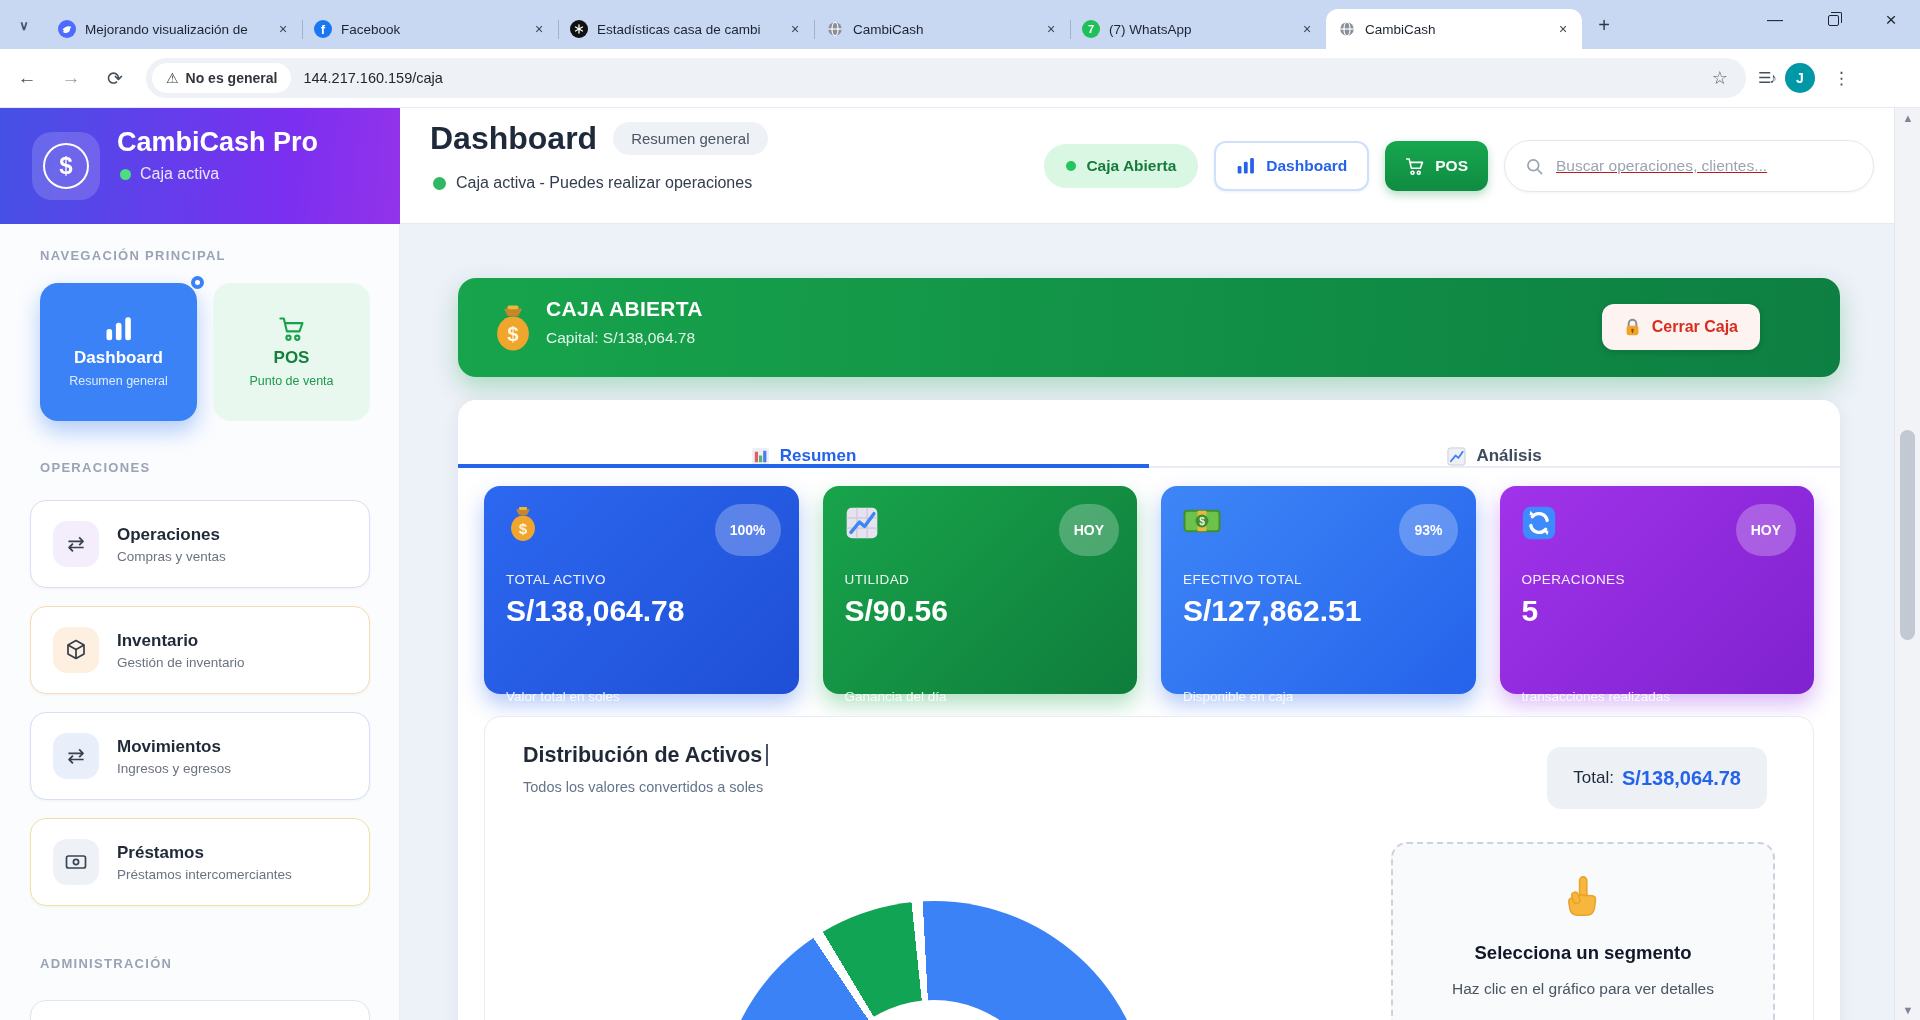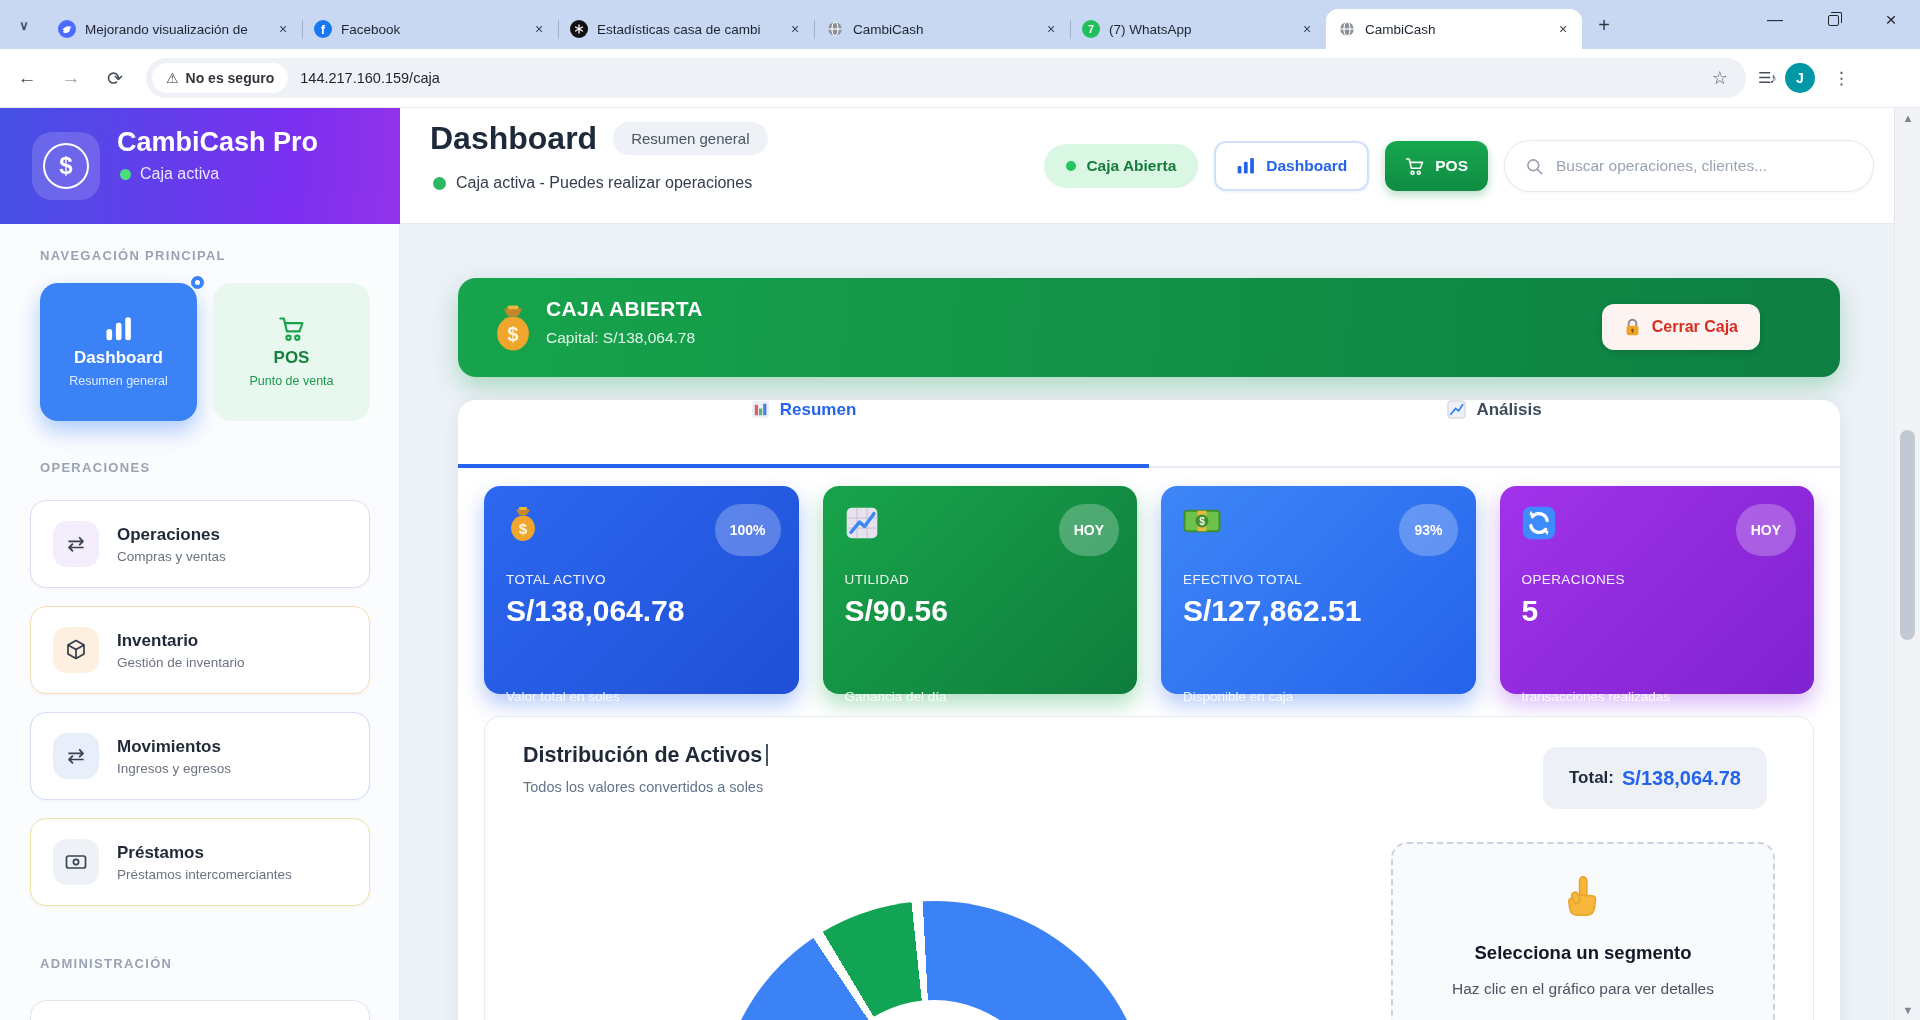--- a/index.html
+++ b/index.html
@@ -69,34 +69,34 @@
   .page-title-row { position:absolute; left:30px; top:12px; display:flex; align-items:center; gap:16px; }
   .page-title { font-size:32px; font-weight:800; color:#1e2a3a; }
   .page-badge { background:#eef1f5; border-radius:999px; padding:8px 18px; font-size:15px; color:#4b5563; }
   .page-status { position:absolute; left:33px; top:66px; display:flex; align-items:center; gap:10px; font-size:16px; color:#333d4d; }
   .mb-right { position:absolute; right:46px; top:0; height:116px; display:flex; align-items:center; gap:16px; }
   .caja-pill { height:44px; border-radius:999px; background:#d9f7e3; color:#157a3c; font-size:15.5px; font-weight:700; display:flex; align-items:center; gap:10px; padding:0 22px; }
   .caja-pill .dot-g { width:10px; height:10px; background:#22c55e; }
   .btn-dash { height:50px; border-radius:12px; background:#fff; border:2px solid #cfe0fd; color:#2563eb; font-size:15.5px; font-weight:700; display:flex; align-items:center; gap:10px; padding:0 20px; box-shadow:0 1px 3px rgba(30,60,150,.08); }
   .btn-pos { height:50px; border-radius:12px; background:linear-gradient(180deg,#17a74f,#0f8c42); color:#fff; font-size:15.5px; font-weight:700; display:flex; align-items:center; gap:10px; padding:0 20px; box-shadow:0 4px 10px rgba(16,140,66,.3); }
   .searchbox { width:370px; height:52px; border-radius:999px; background:#fff; border:1.5px solid #e3e8f0; display:flex; align-items:center; gap:12px; padding:0 20px; box-shadow:0 1px 3px rgba(20,30,60,.05); }
-  .searchbox input { border:none; outline:none; flex:1; font-size:15.5px; color:#b91c1c; font-family:"Liberation Sans",sans-serif; background:transparent; }
+  .searchbox input { border:none; outline:none; flex:1; font-size:15.5px; color:#b91c1c; font-family:"Liberation Sans",sans-serif; background:transparent;text-decoration:underline; }
   .searchbox input::placeholder { color:#9aa4b2; }
 
   
   .content { position:absolute; left:400px; top:224px; width:1520px; height:796px; }
   .banner { position:absolute; left:58px; top:54px; width:1382px; height:99px; border-radius:18px; background:linear-gradient(95deg,#17a44c 0%,#0d7f42 100%); box-shadow:0 10px 24px rgba(22,163,74,.3); }
   .banner-icon { position:absolute; left:32px; top:26px; }
   .banner-title { position:absolute; left:88px; top:19px; font-size:21px; font-weight:800; color:#fff; letter-spacing:.3px; }
   .banner-sub { position:absolute; left:88px; top:51px; font-size:15.5px; color:#e3f6ea; }
   .btn-cerrar { position:absolute; right:80px; top:26px; height:46px; border-radius:12px; background:#fdf4f2; color:#d92d20; font-size:16px; font-weight:700; display:flex; align-items:center; gap:11px; padding:0 22px; box-shadow:0 2px 6px rgba(0,0,0,.15); }
 
   .bigcard { position:absolute; left:58px; top:176px; width:1382px; height:660px; background:#fff; border-radius:18px 18px 0 0; box-shadow:0 4px 18px rgba(15,23,42,.07); }
   .tabsrow { position:relative; height:68px; border-bottom:2px solid #e9edf3; display:flex; }
-  .tabcell { width:50%; display:flex; align-items:flex-start; justify-content:center; gap:10px; font-size:17px; }
+  .tabcell { width:50%; display:flex; align-items:flex-end; justify-content:center; gap:10px; font-size:17px; }
   .tabcell.active { color:#2563eb; font-weight:700; }
   .tabcell.idle { color:#3f4c5e; font-weight:600; }
   .tab-underline { position:absolute; left:0; bottom:-2px; width:50%; height:4px; background:#2563eb; }
 
   .stats { display:flex; gap:24px; padding:18px 26px 0; }
   .stat { width:315px; height:208px; border-radius:16px; position:relative; padding:20px 22px; color:#fff; }
   .stat .badge { position:absolute; right:18px; top:18px; background:rgba(255,255,255,.25); border-radius:999px; padding:18px 15px; font-size:14px; font-weight:700; }
   .stat .s-label { position:absolute; left:22px; top:86px; font-size:13.5px; letter-spacing:.4px; color:rgba(255,255,255,.93); }
   .stat .s-value { position:absolute; left:22px; top:108px; font-size:30px; font-weight:800; }
   .stat .s-sub { position:absolute; left:22px; top:158px; font-size:13.5px; color:rgba(255,255,255,.88);margin-top:45px; }
@@ -104,21 +104,21 @@
   .stat2 { background:linear-gradient(135deg,#18a44b 0%,#0f7d3c 100%); box-shadow:0 10px 22px rgba(22,163,74,.35); }
   .stat3 { background:linear-gradient(135deg,#3e86f7 0%,#2563eb 100%); box-shadow:0 10px 22px rgba(37,99,235,.35); }
   .stat4 { background:linear-gradient(135deg,#a133ea 0%,#7f22cf 100%); box-shadow:0 10px 22px rgba(147,51,234,.35); }
   .s-icon { display:inline-flex; }
 
   .distcard { position:relative; margin:22px 26px 0; width:1330px; height:420px; border:1.5px solid #e7ebf2; border-radius:16px; background:#fff; }
   .dist-title { position:absolute; left:38px; top:26px; font-size:21.5px; font-weight:800; color:#1f2937; }
   .caret { display:inline-block; width:2px; height:22px; background:#475569; margin-left:4px; vertical-align:-4px; }
   .dist-sub { position:absolute; left:38px; top:62px; font-size:14.5px; color:#64748b; }
   .total-pill { position:absolute; right:46px; top:30px; height:62px; border-radius:14px; background:#edf1f6; display:flex; align-items:center; gap:8px; padding:0 26px; }
-  .total-label { font-size:17px; font-weight:700; color:#1e293b; }
+  .total-label { font-size:17px; font-weight:400; color:#1e293b; }
   .total-value { font-size:20px; font-weight:800; color:#2563eb; }
   .donut { position:absolute; left:233px; top:184px; width:432px; height:432px; border-radius:50%;
            background:conic-gradient(from 0deg,#3b82f6 0deg 326deg,#fff 326deg 329deg,#12a455 329deg 354deg,#fff 354deg 357deg,#3b82f6 357deg 360deg); }
   .donut-hole { position:absolute; left:99px; top:99px; width:234px; height:234px; border-radius:50%; background:#fff; }
   .hint-panel { position:absolute; left:906px; top:125px; width:384px; height:290px; border:2px dashed #c9d2de; border-radius:16px; background:#f8fafc; text-align:center; padding-top:30px; }
   .hint-title { font-size:18.5px; font-weight:800; color:#111827; margin-top:18px; }
   .hint-sub { font-size:15.5px; color:#4b5563; margin-top:16px; }
 
   
   .pagescroll { position:absolute; right:0; top:108px; width:26px; height:912px; background:#f1f3f6; border-left:1px solid #e4e7ec; z-index:50; }
@@ -207,21 +207,21 @@
   </div>
 </div>
 
 <div class="toolbar">
   <div class="nav-ico">←</div>
   <div class="nav-ico" style="color:#9aa1ab;">→</div>
   <div class="nav-ico">⟳</div>
   <div class="omnibox">
     <div class="sec-chip">
       <span class="warn">⚠</span>
-      <span>No es seguro</span>
+      <span>No es general</span>
     </div>
     <div class="url-text">144.217.160.159/caja</div>
     <div class="omni-star">☆</div>
   </div>
   <div class="tb-right">
     <div class="media-ico">☰♪</div>
     <div class="avatar">J</div>
     <div class="kebab">⋮</div>
   </div>
 </div>

